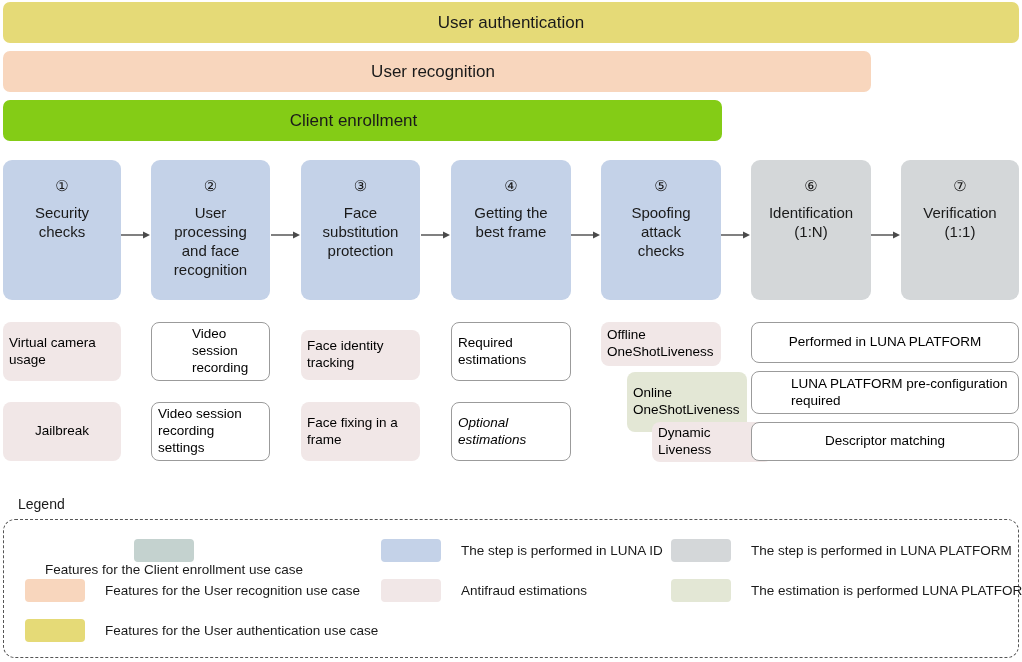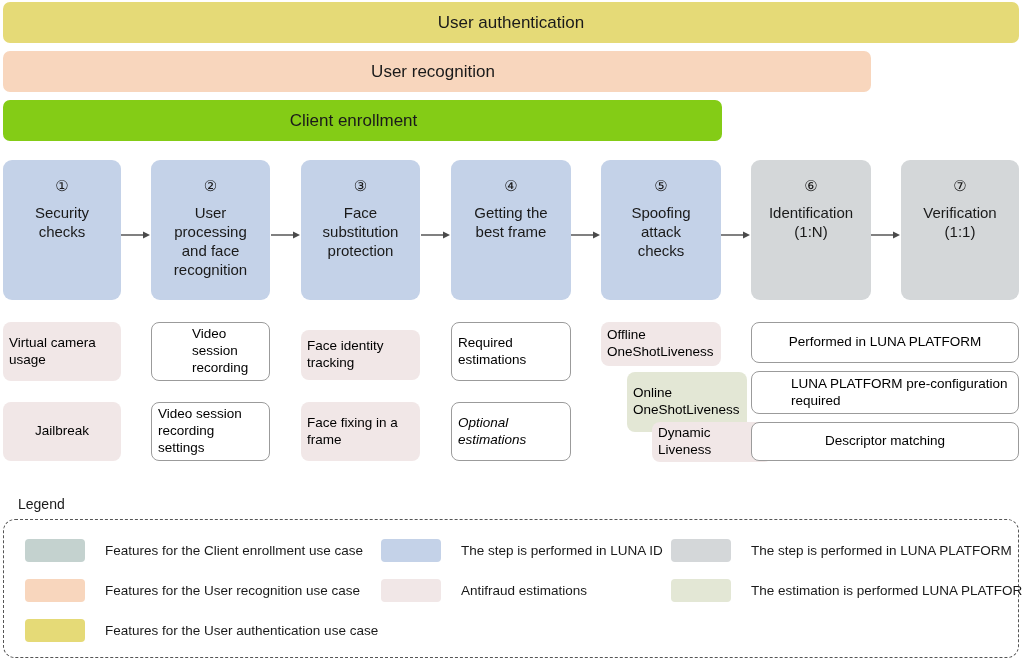--- a/index.html
+++ b/index.html
@@ -226,21 +226,21 @@
   <div class="feat estim" style="left:627px; top:372px; width:120px; height:60px;">Online OneShotLiveness</div>
   <div class="feat antifraud" style="left:612px; top:422px; width:120px; height:40px;margin-left:40px;">Dynamic Liveness</div>
 
   <div class="feat outline" style="left:751px; top:322px; width:268px; height:41px;">Performed in LUNA PLATFORM</div>
   <div class="feat outline" style="left:751px; top:371px; width:268px; height:43px;padding-left:39px;">LUNA PLATFORM pre-configuration required</div>
   <div class="feat outline" style="left:751px; top:422px; width:268px; height:39px;">Descriptor matching</div>
 
   <div class="legend-title">Legend</div>
   <div class="legend-box"></div>
 
-  <div class="legend-item" style="left:25px; top:539px;">
+  <div class="legend-item" style="left:25px; top:539px;flex-direction:column;">
     <span class="legend-swatch" style="background:#c4d2cf;"></span>
     <span class="legend-text">Features for the Client enrollment use case</span>
   </div>
   <div class="legend-item" style="left:25px; top:579px;">
     <span class="legend-swatch" style="background:#f8d6bd;"></span>
     <span class="legend-text">Features for the User recognition use case</span>
   </div>
   <div class="legend-item" style="left:25px; top:619px;">
     <span class="legend-swatch" style="background:#e5da77;"></span>
     <span class="legend-text">Features for the User authentication use case</span>

